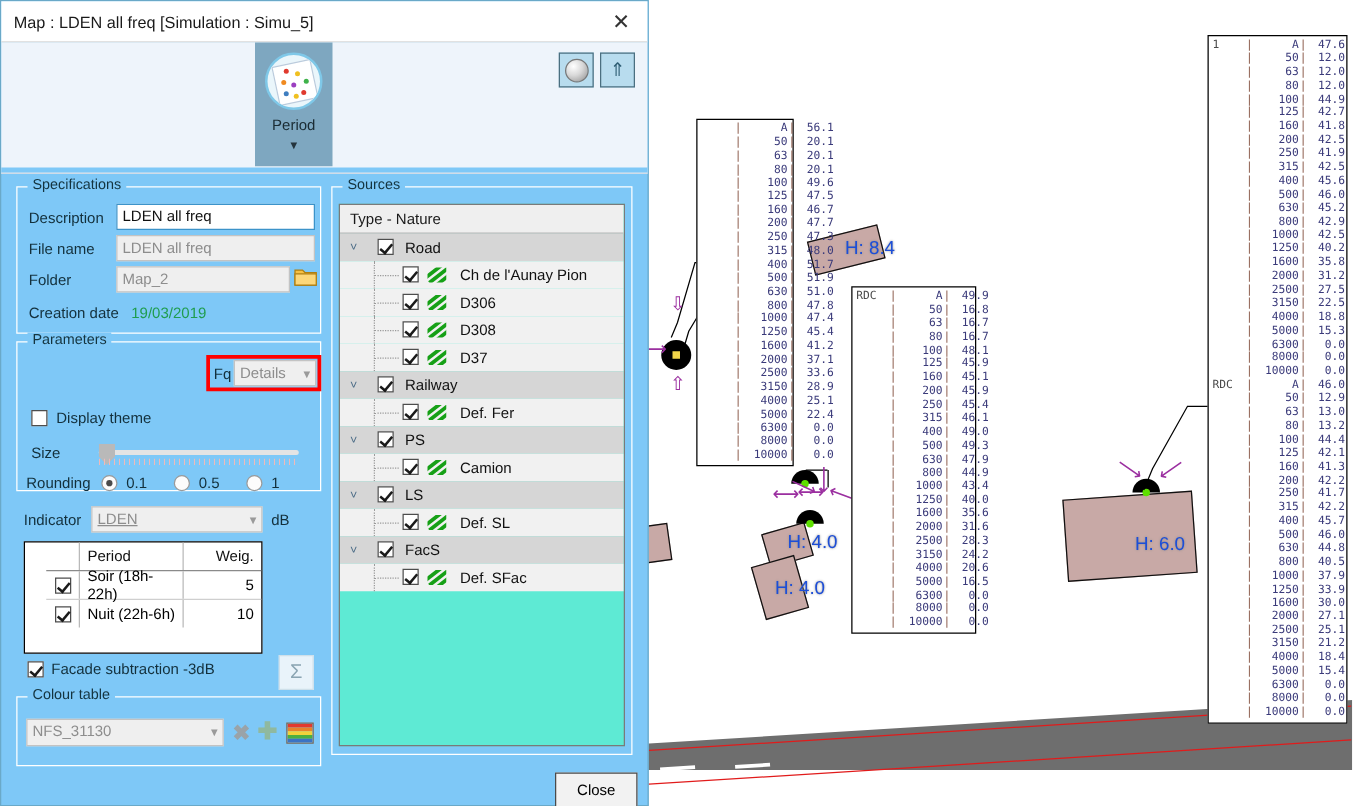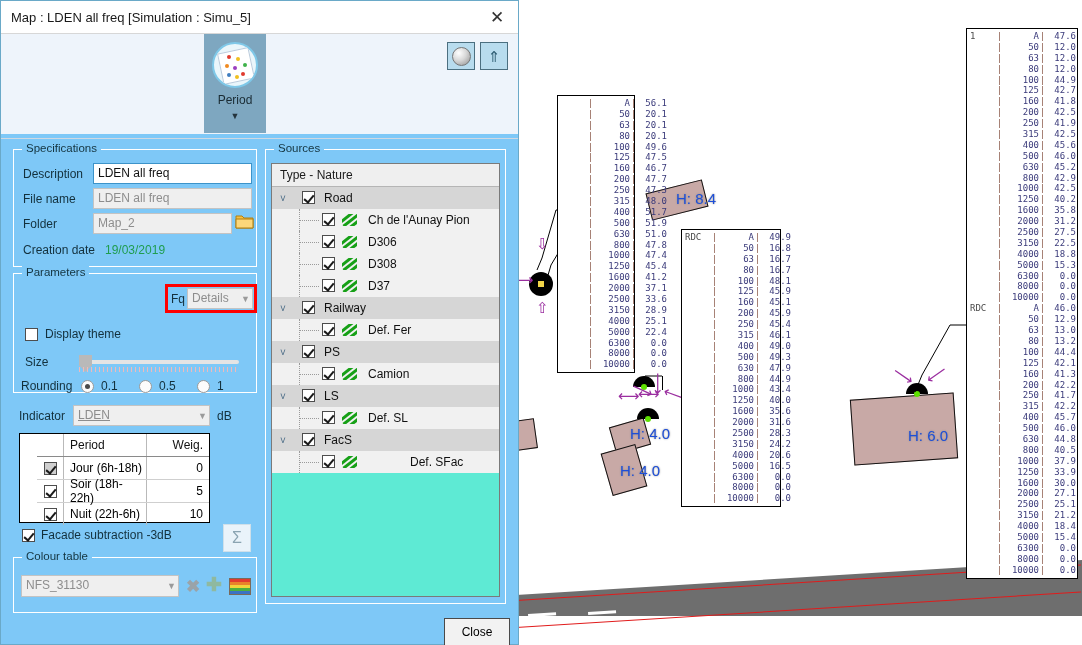--- a/index.html
+++ b/index.html
@@ -312,27 +312,20 @@
     <div class="lbl" style="left:216px;top:270px;">dB</div>
 
     <div id="ptable" style="left:18px;top:294px;width:191px;height:90px;padding-left:17px;">
       <div class="hr">
         <div class="cchk"></div>
         <div class="cper">Period</div>
         <div class="cw">Weig.</div>
       </div>
       <div class="tr">
         <div class="cchk">
-            <span class="cb on grey" style="position:relative;"></span>
-          </div>
-        <div class="cper">Jour (6h-18h)</div>
-        <div class="cw">0</div>
-      </div>
-      <div class="tr">
-        <div class="cchk">
             <span class="cb on" style="position:relative;"></span>
           </div>
         <div class="cper">Soir (18h-22h)</div>
         <div class="cw">5</div>
       </div>
       <div class="tr" style="border-bottom:none;">
         <div class="cchk">
             <span class="cb on" style="position:relative;"></span>
           </div>
         <div class="cper">Nuit (22h-6h)</div>
@@ -471,21 +464,21 @@
           </div>
           <div class="trow leaf">
             <span class="tdots" style="left:27px;top:0;height:22px;"></span>
             <span class="tdots2" style="left:27px;top:11px;width:20px;"></span>
             <span class="tchk" style="left:50px;top:4px;"></span>
             <span class="hatch" style="left:70px;top:5px;">
               <i style="left:-4px;top:0px;"></i>
               <i style="left:-1px;top:4px;"></i>
               <i style="left:2px;top:8px;"></i>
             </span>
-            <span class="tlabel" style="left:96px;margin-left:42px;">Def. SFac</span>
+            <span class="tlabel" style="left:96px;">Def. SFac</span>
           </div>
         </div>
     </div>
 
     <div id="close-btn" style="left:443px;top:479px;">
       <span>Close</span>
     </div>
   </div>
 </div>
 

